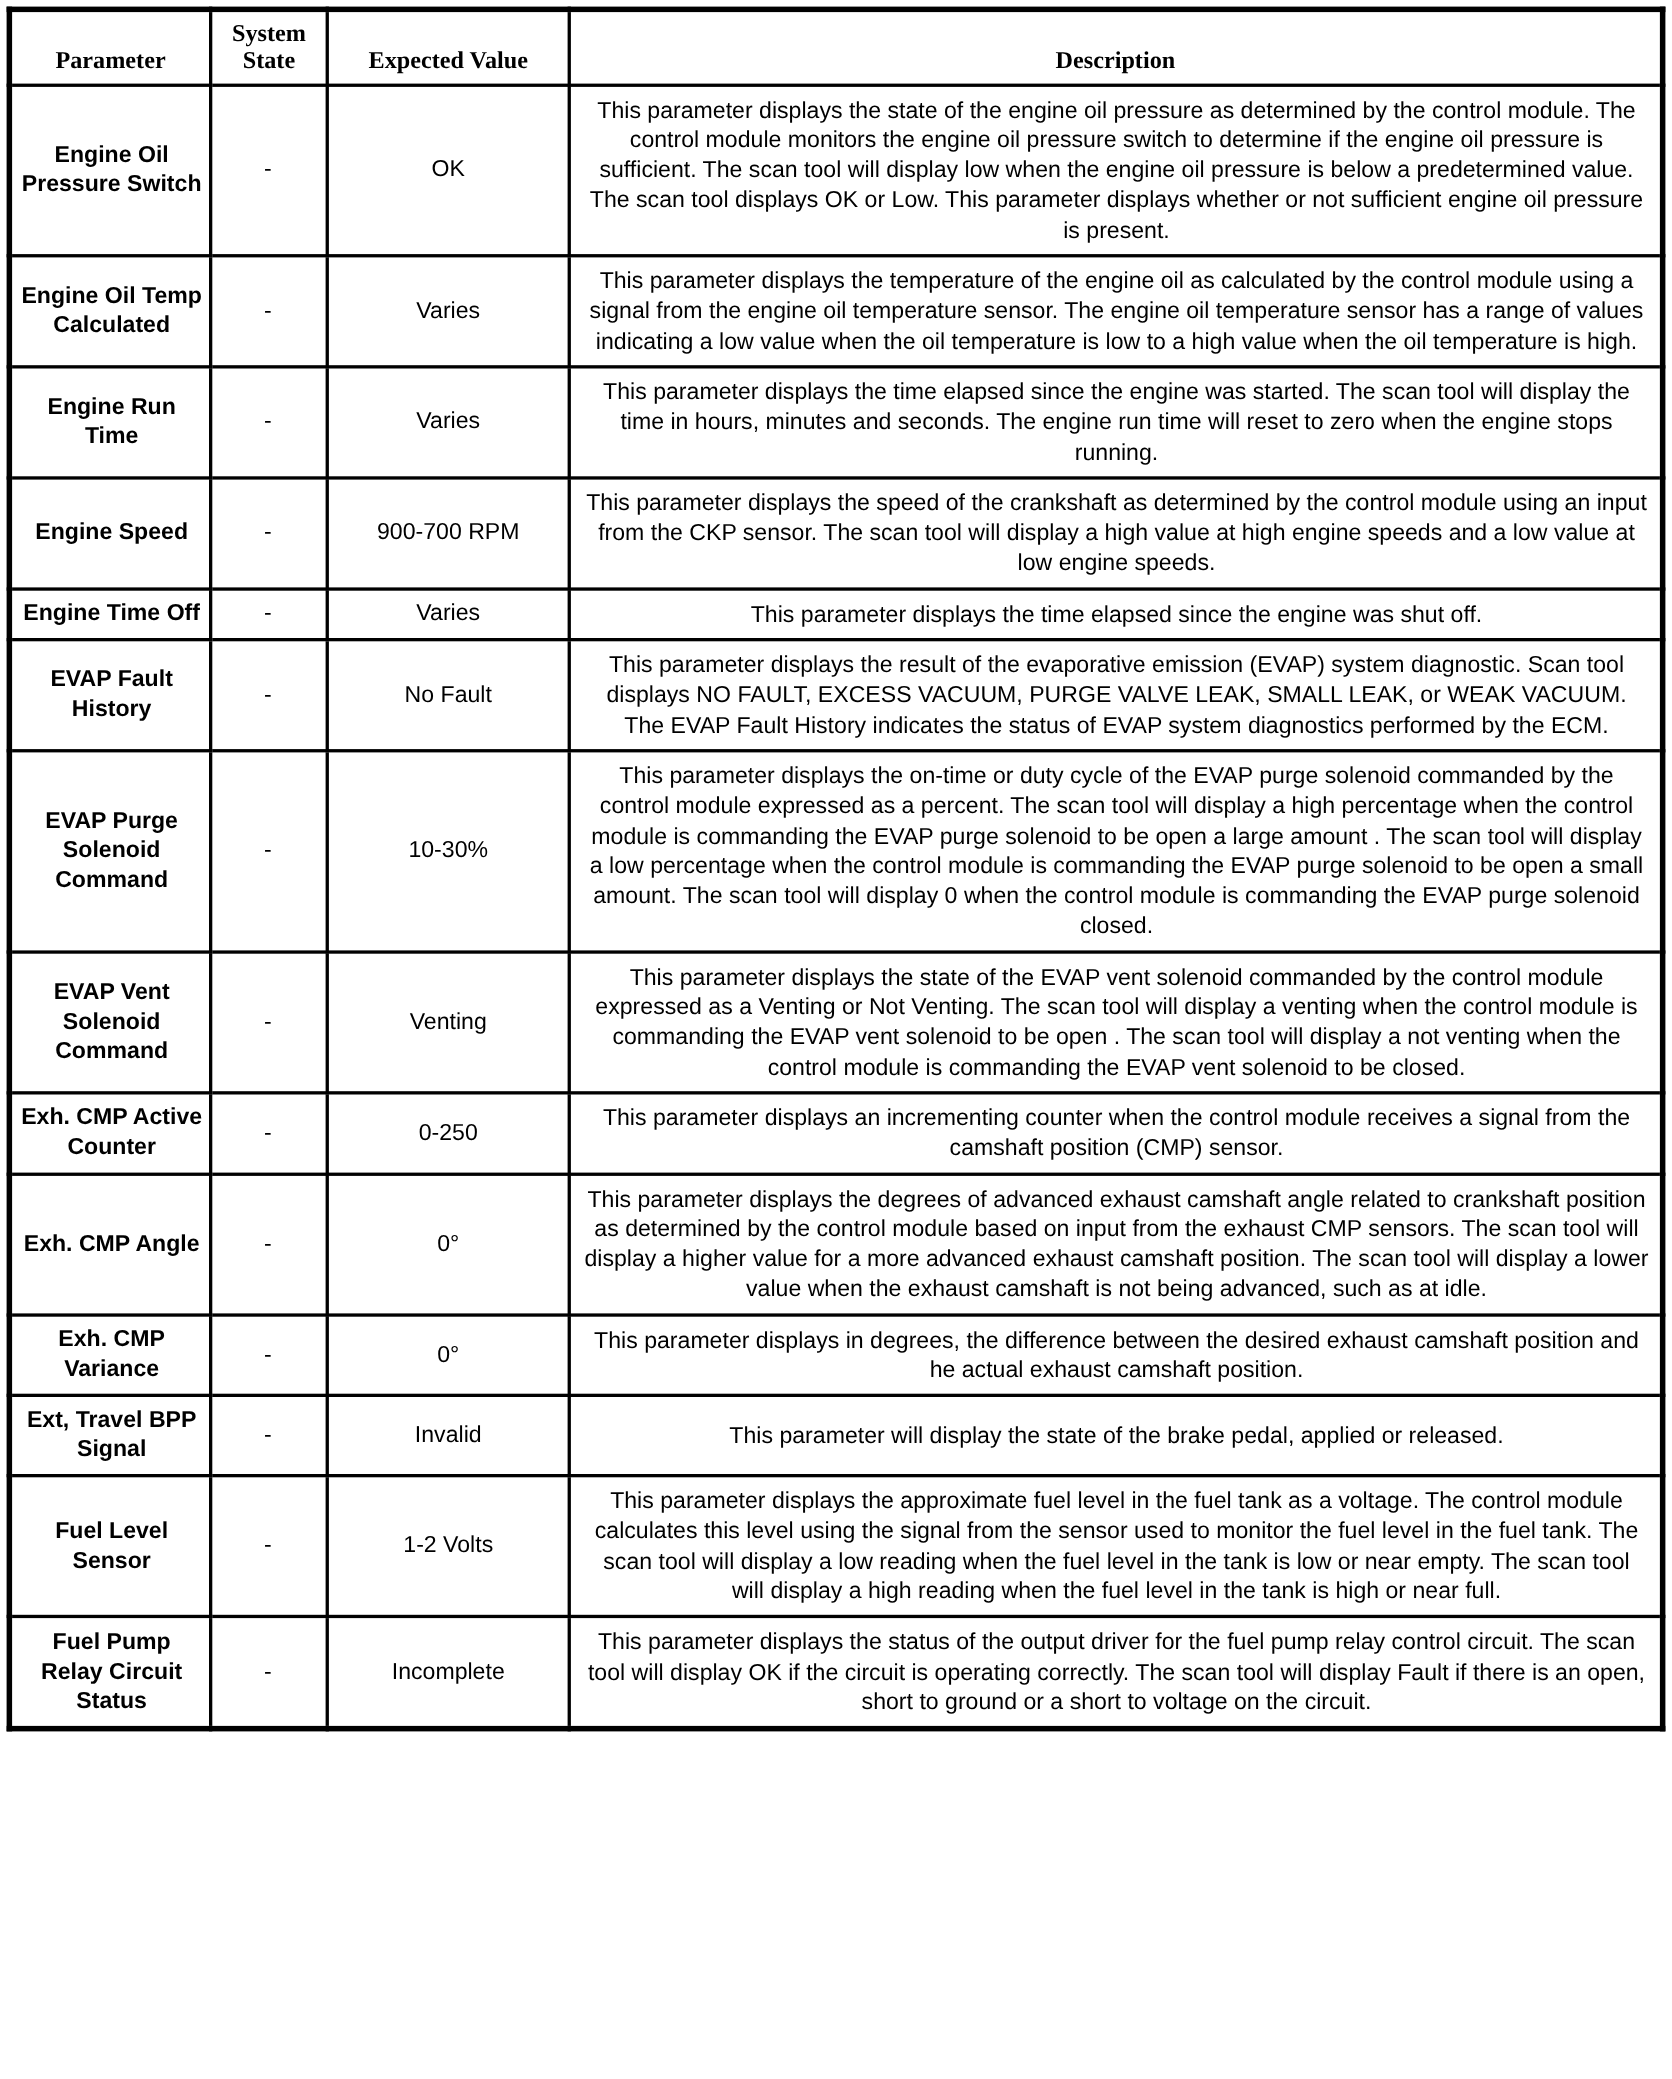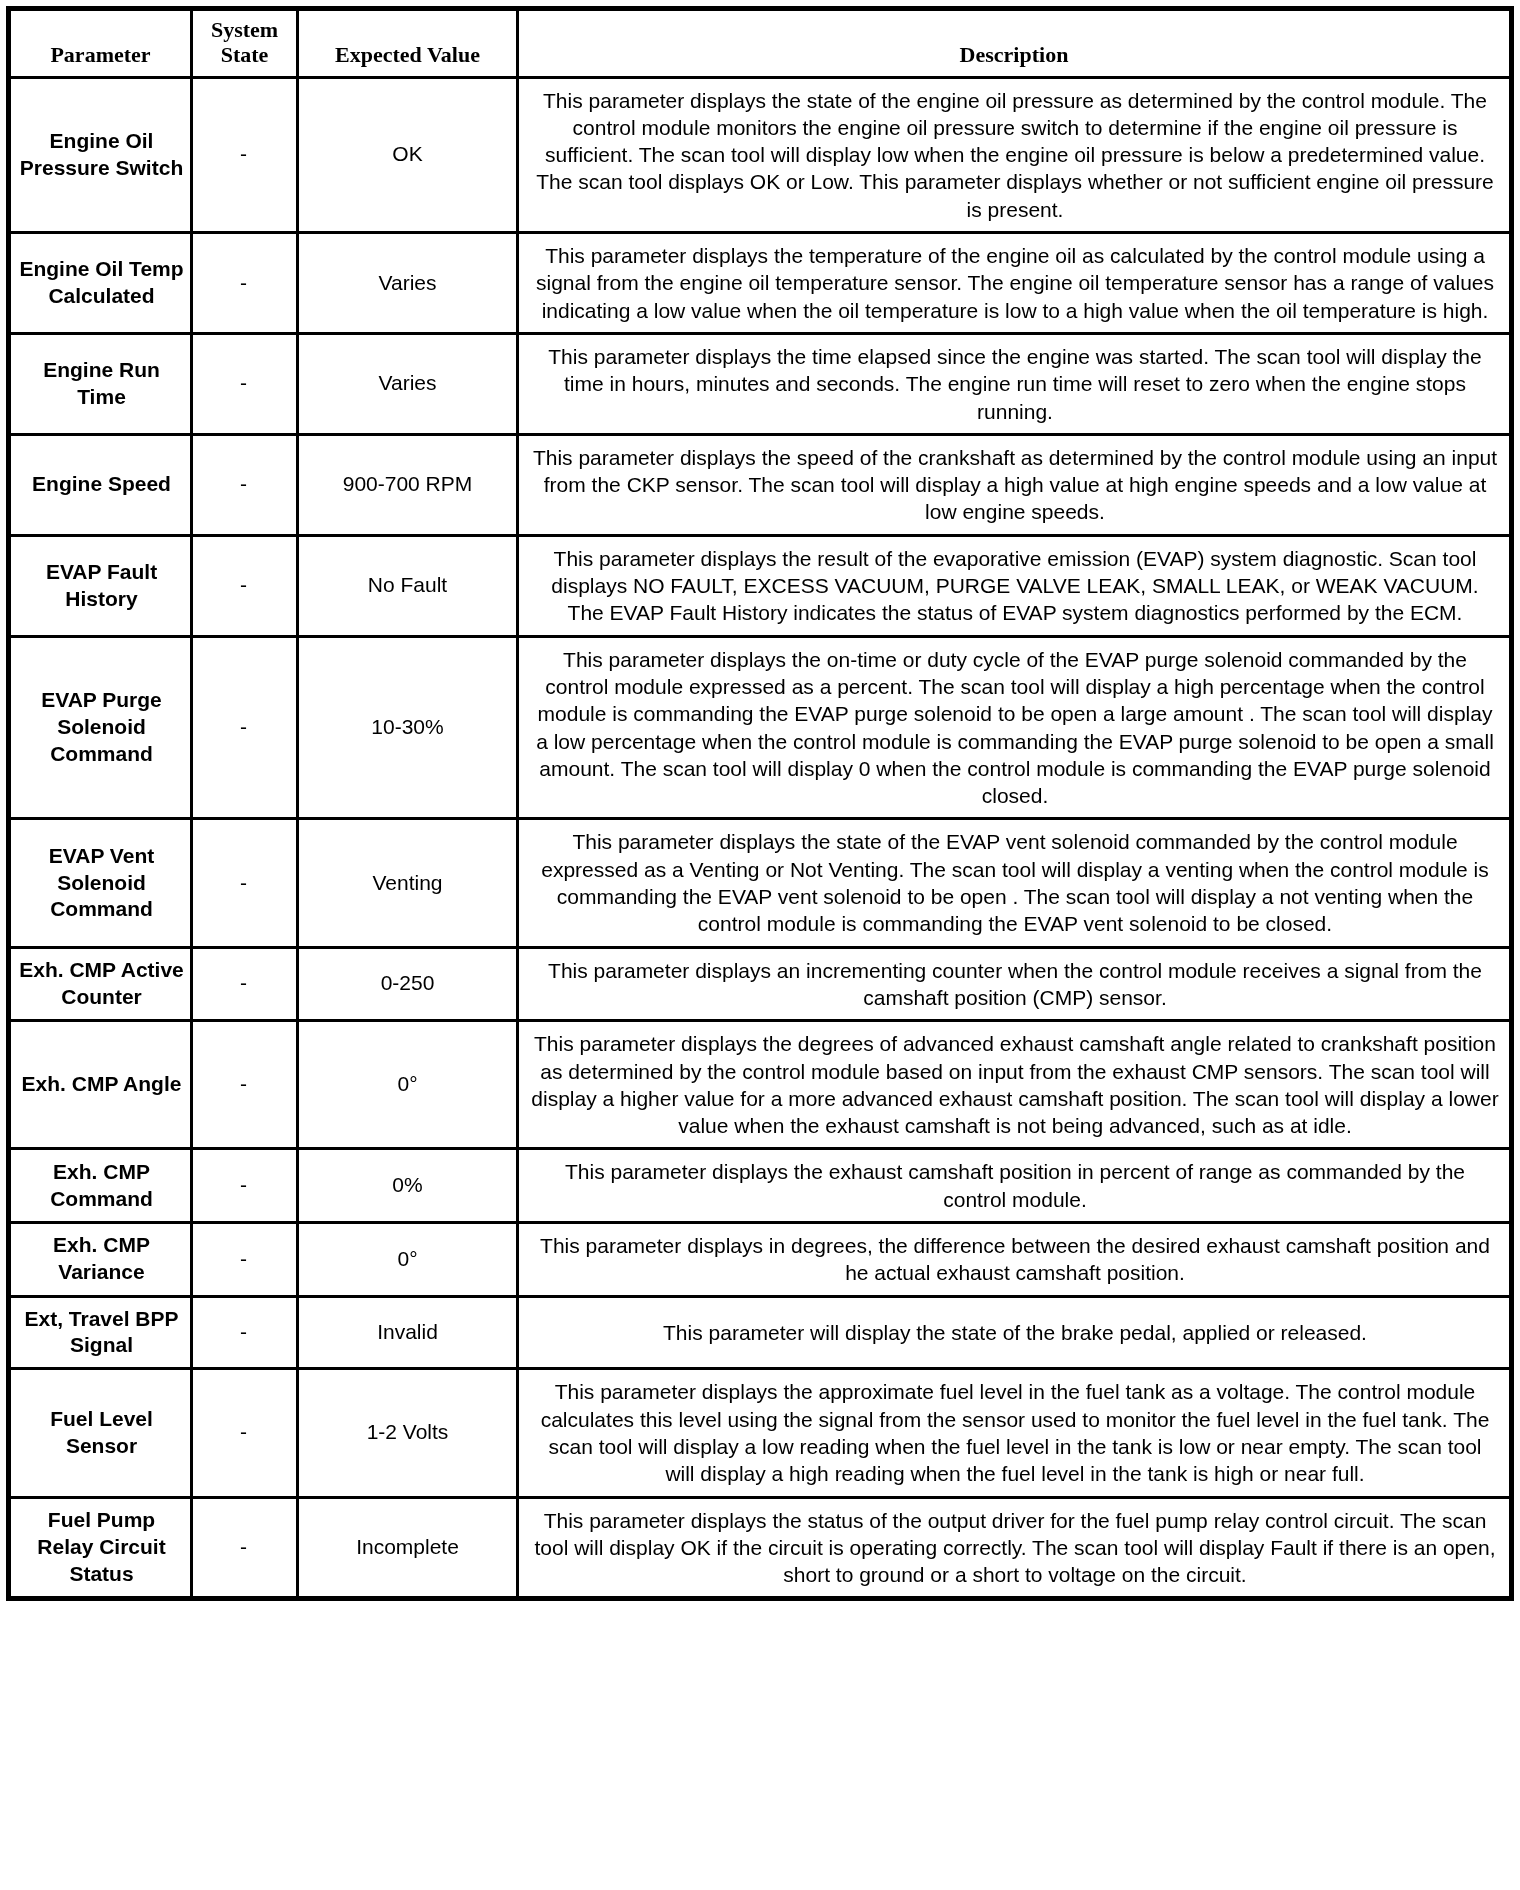--- a/index.html
+++ b/index.html
@@ -106,20 +106,26 @@
     <td class="desc">This parameter displays the time elapsed since the engine was started. The scan tool will display the time in hours, minutes and seconds. The engine run time will reset to zero when the engine stops running.</td>
   </tr>
 
   <tr>
     <td class="param">Engine Speed</td>
     <td class="state">-</td>
     <td class="value">900-700 RPM</td>
     <td class="desc">This parameter displays the speed of the crankshaft as determined by the control module using an input from the CKP sensor. The scan tool will display a high value at high engine speeds and a low value at low engine speeds.</td>
   </tr>
 
+  <tr>
+    <td class="param">Engine Time Off</td>
+    <td class="state">-</td>
+    <td class="value">Varies</td>
+    <td class="desc">This parameter displays the time elapsed since the engine was shut off.</td>
+  </tr>
 
   <tr>
     <td class="param">EVAP Fault History</td>
     <td class="state">-</td>
     <td class="value">No Fault</td>
     <td class="desc">This parameter displays the result of the evaporative emission (EVAP) system diagnostic. Scan tool displays NO FAULT, EXCESS VACUUM, PURGE VALVE LEAK, SMALL LEAK, or WEAK VACUUM. The EVAP Fault History indicates the status of EVAP system diagnostics performed by the ECM.</td>
   </tr>
 
   <tr>
     <td class="param">EVAP Purge Solenoid Command</td>
@@ -142,26 +148,20 @@
     <td class="desc">This parameter displays an incrementing counter when the control module receives a signal from the camshaft position (CMP) sensor.</td>
   </tr>
 
   <tr>
     <td class="param">Exh. CMP Angle</td>
     <td class="state">-</td>
     <td class="value">0°</td>
     <td class="desc">This parameter displays the degrees of advanced exhaust camshaft angle related to crankshaft position as determined by the control module based on input from the exhaust CMP sensors. The scan tool will display a higher value for a more advanced exhaust camshaft position. The scan tool will display a lower value when the exhaust camshaft is not being advanced, such as at idle.</td>
   </tr>
 
-  <tr>
-    <td class="param">Exh. CMP Command</td>
-    <td class="state">-</td>
-    <td class="value">0%</td>
-    <td class="desc">This parameter displays the exhaust camshaft position in percent of range as commanded by the control module.</td>
-  </tr>
 
   <tr>
     <td class="param">Exh. CMP Variance</td>
     <td class="state">-</td>
     <td class="value">0°</td>
     <td class="desc">This parameter displays in degrees, the difference between the desired exhaust camshaft position and he actual exhaust camshaft position.</td>
   </tr>
 
   <tr>
     <td class="param">Ext, Travel BPP Signal</td>

